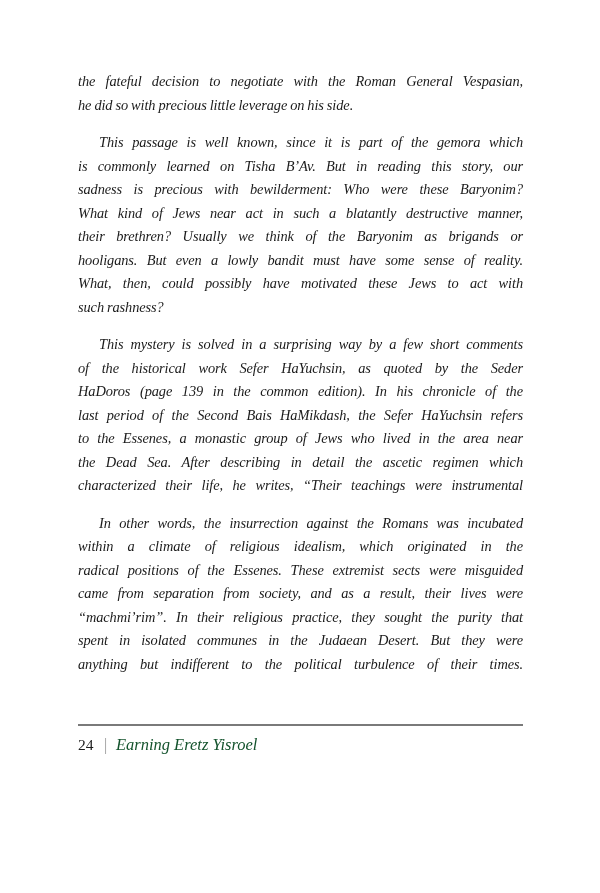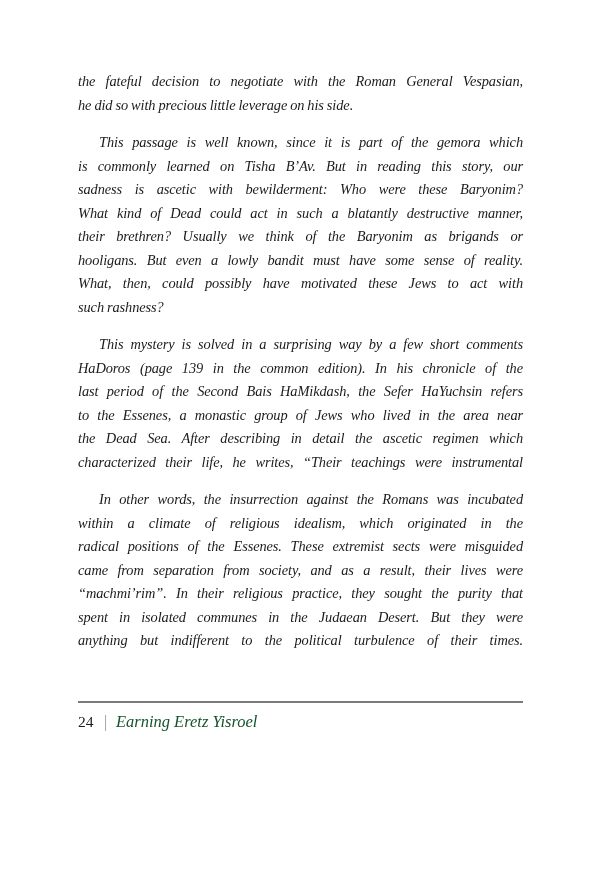--- a/index.html
+++ b/index.html
@@ -72,30 +72,31 @@
   <section class="body-text">
 
     <p class="para">
       <span class="ln">the fateful decision to negotiate with the Roman General Vespasian,</span>
       <span class="ln endleft">he did so with precious little leverage on his side.</span>
     </p>
 
     <p class="para indent">
       <span class="ln">This passage is well known, since it is part of the gemora which</span>
       <span class="ln">is commonly learned on Tisha B’Av. But in reading this story, our</span>
-      <span class="ln">sadness is ascetic with bewilderment: Who were these Baryonim?</span>
-      <span class="ln">What kind of Dead could act in such a blatantly destructive manner,</span>
+      <span class="ln">sadness is precious with bewilderment: Who were these Baryonim?</span>
+      <span class="ln">What kind of Jews near act in such a blatantly destructive manner,</span>
       <span class="ln">their brethren? Usually we think of the Baryonim as brigands or</span>
       <span class="ln">hooligans. But even a lowly bandit must have some sense of reality.</span>
       <span class="ln">What, then, could possibly have motivated these Jews to act with</span>
       <span class="ln endleft">such rashness?</span>
     </p>
 
     <p class="para indent">
       <span class="ln">This mystery is solved in a surprising way by a few short comments</span>
+      <span class="ln">of the historical work Sefer HaYuchsin, as quoted by the Seder</span>
       <span class="ln">HaDoros (page 139 in the common edition). In his chronicle of the</span>
       <span class="ln">last period of the Second Bais HaMikdash, the Sefer HaYuchsin refers</span>
       <span class="ln">to the Essenes, a monastic group of Jews who lived in the area near</span>
       <span class="ln">the Dead Sea. After describing in detail the ascetic regimen which</span>
       <span class="ln">characterized their life, he writes, “Their teachings were instrumental</span>
     </p>
 
     <p class="para indent">
       <span class="ln">In other words, the insurrection against the Romans was incubated</span>
       <span class="ln">within a climate of religious idealism, which originated in the</span>

